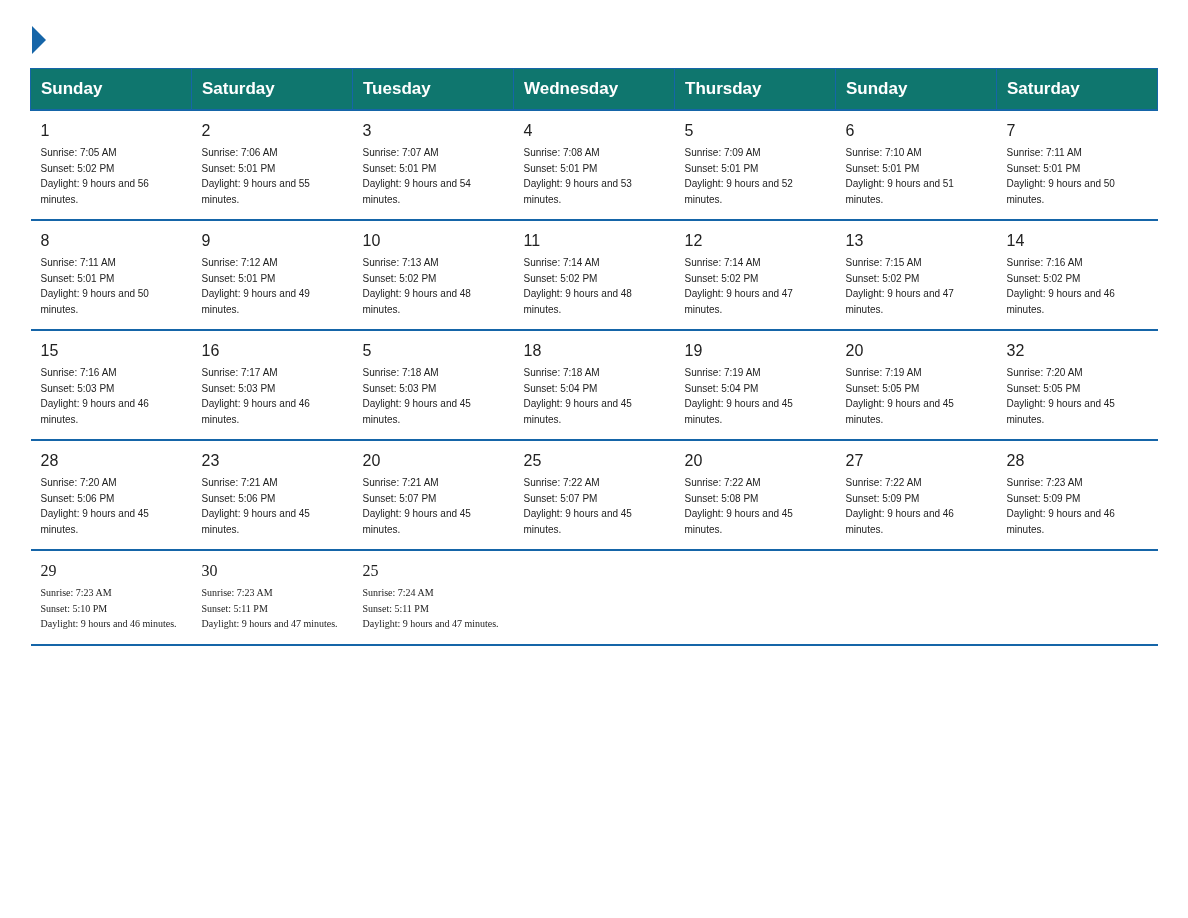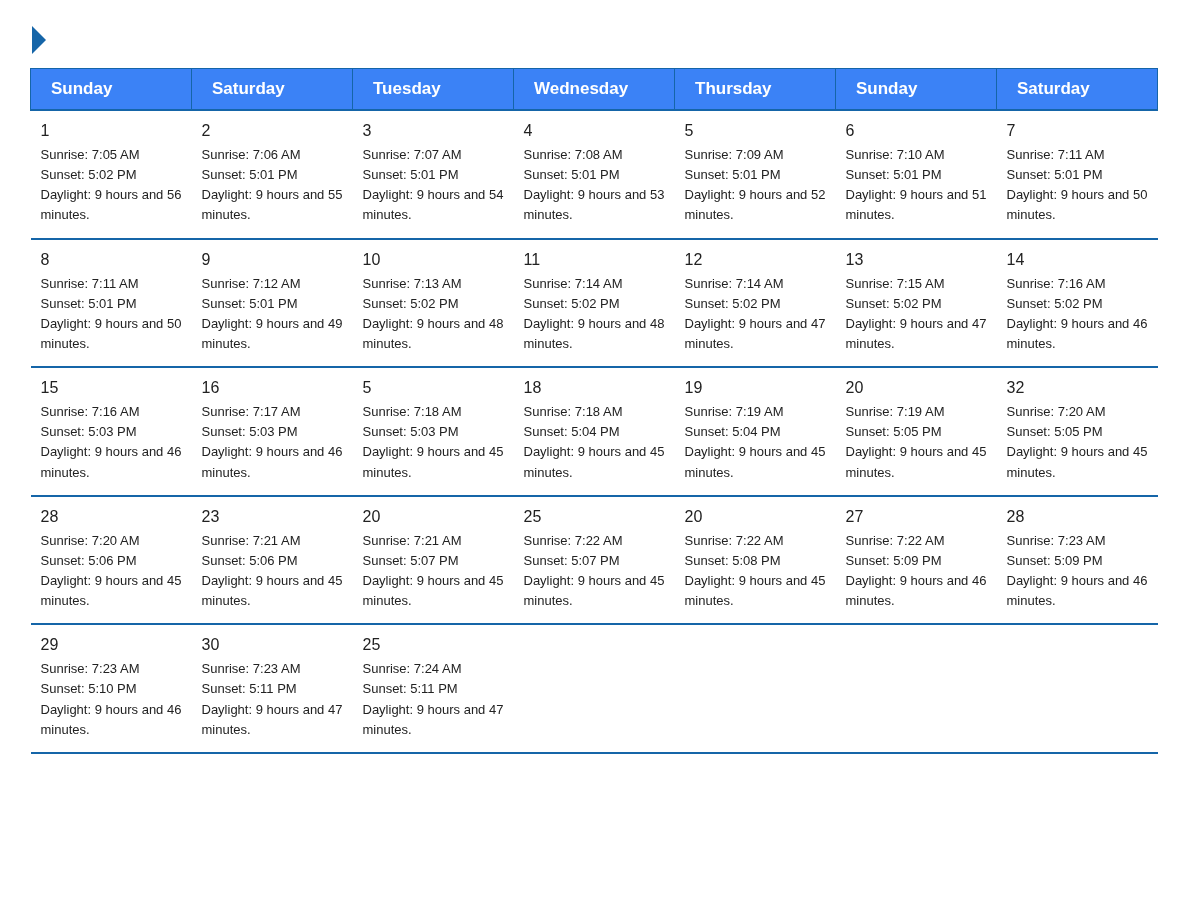--- a/index.html
+++ b/index.html
@@ -61,49 +61,50 @@
       font-size: 20px;
       color: #333;
       margin-top: 4px;
     }
     .calendar-table {
       width: 100%;
       border-collapse: collapse;
       table-layout: fixed;
     }
     .calendar-table thead tr th {
-      background: #3b82f6;
+      background: #0f766e;
       color: #fff;
       font-size: 17px;
       font-weight: 600;
-      padding: 10px 20px;
+      padding: 10px 10px;
       text-align: left;
       border: 1px solid #1565a8;
     }
     .calendar-table tbody tr td {
       vertical-align: top;
       padding: 8px 10px 12px 10px;
       border: none;
       border-top: 2px solid #1565a8;
       font-size: 13px;
       color: #222;
       line-height: 1.5;
       min-height: 100px;
     }
     .calendar-table tbody tr:last-child td {
       border-bottom: 2px solid #1565a8;
+      font-family: Liberation Serif, serif;
     }
     .day-number {
       font-size: 16px;
       font-weight: normal;
       display: block;
       margin-bottom: 2px;
     }
     .day-info {
-      font-size: 13px;
+      font-size: 10px;
       color: #222;
       line-height: 1.55;
     }
     .empty-cell {
       background: #fff;
     }
   </style>
 </head>
 <body>
 

